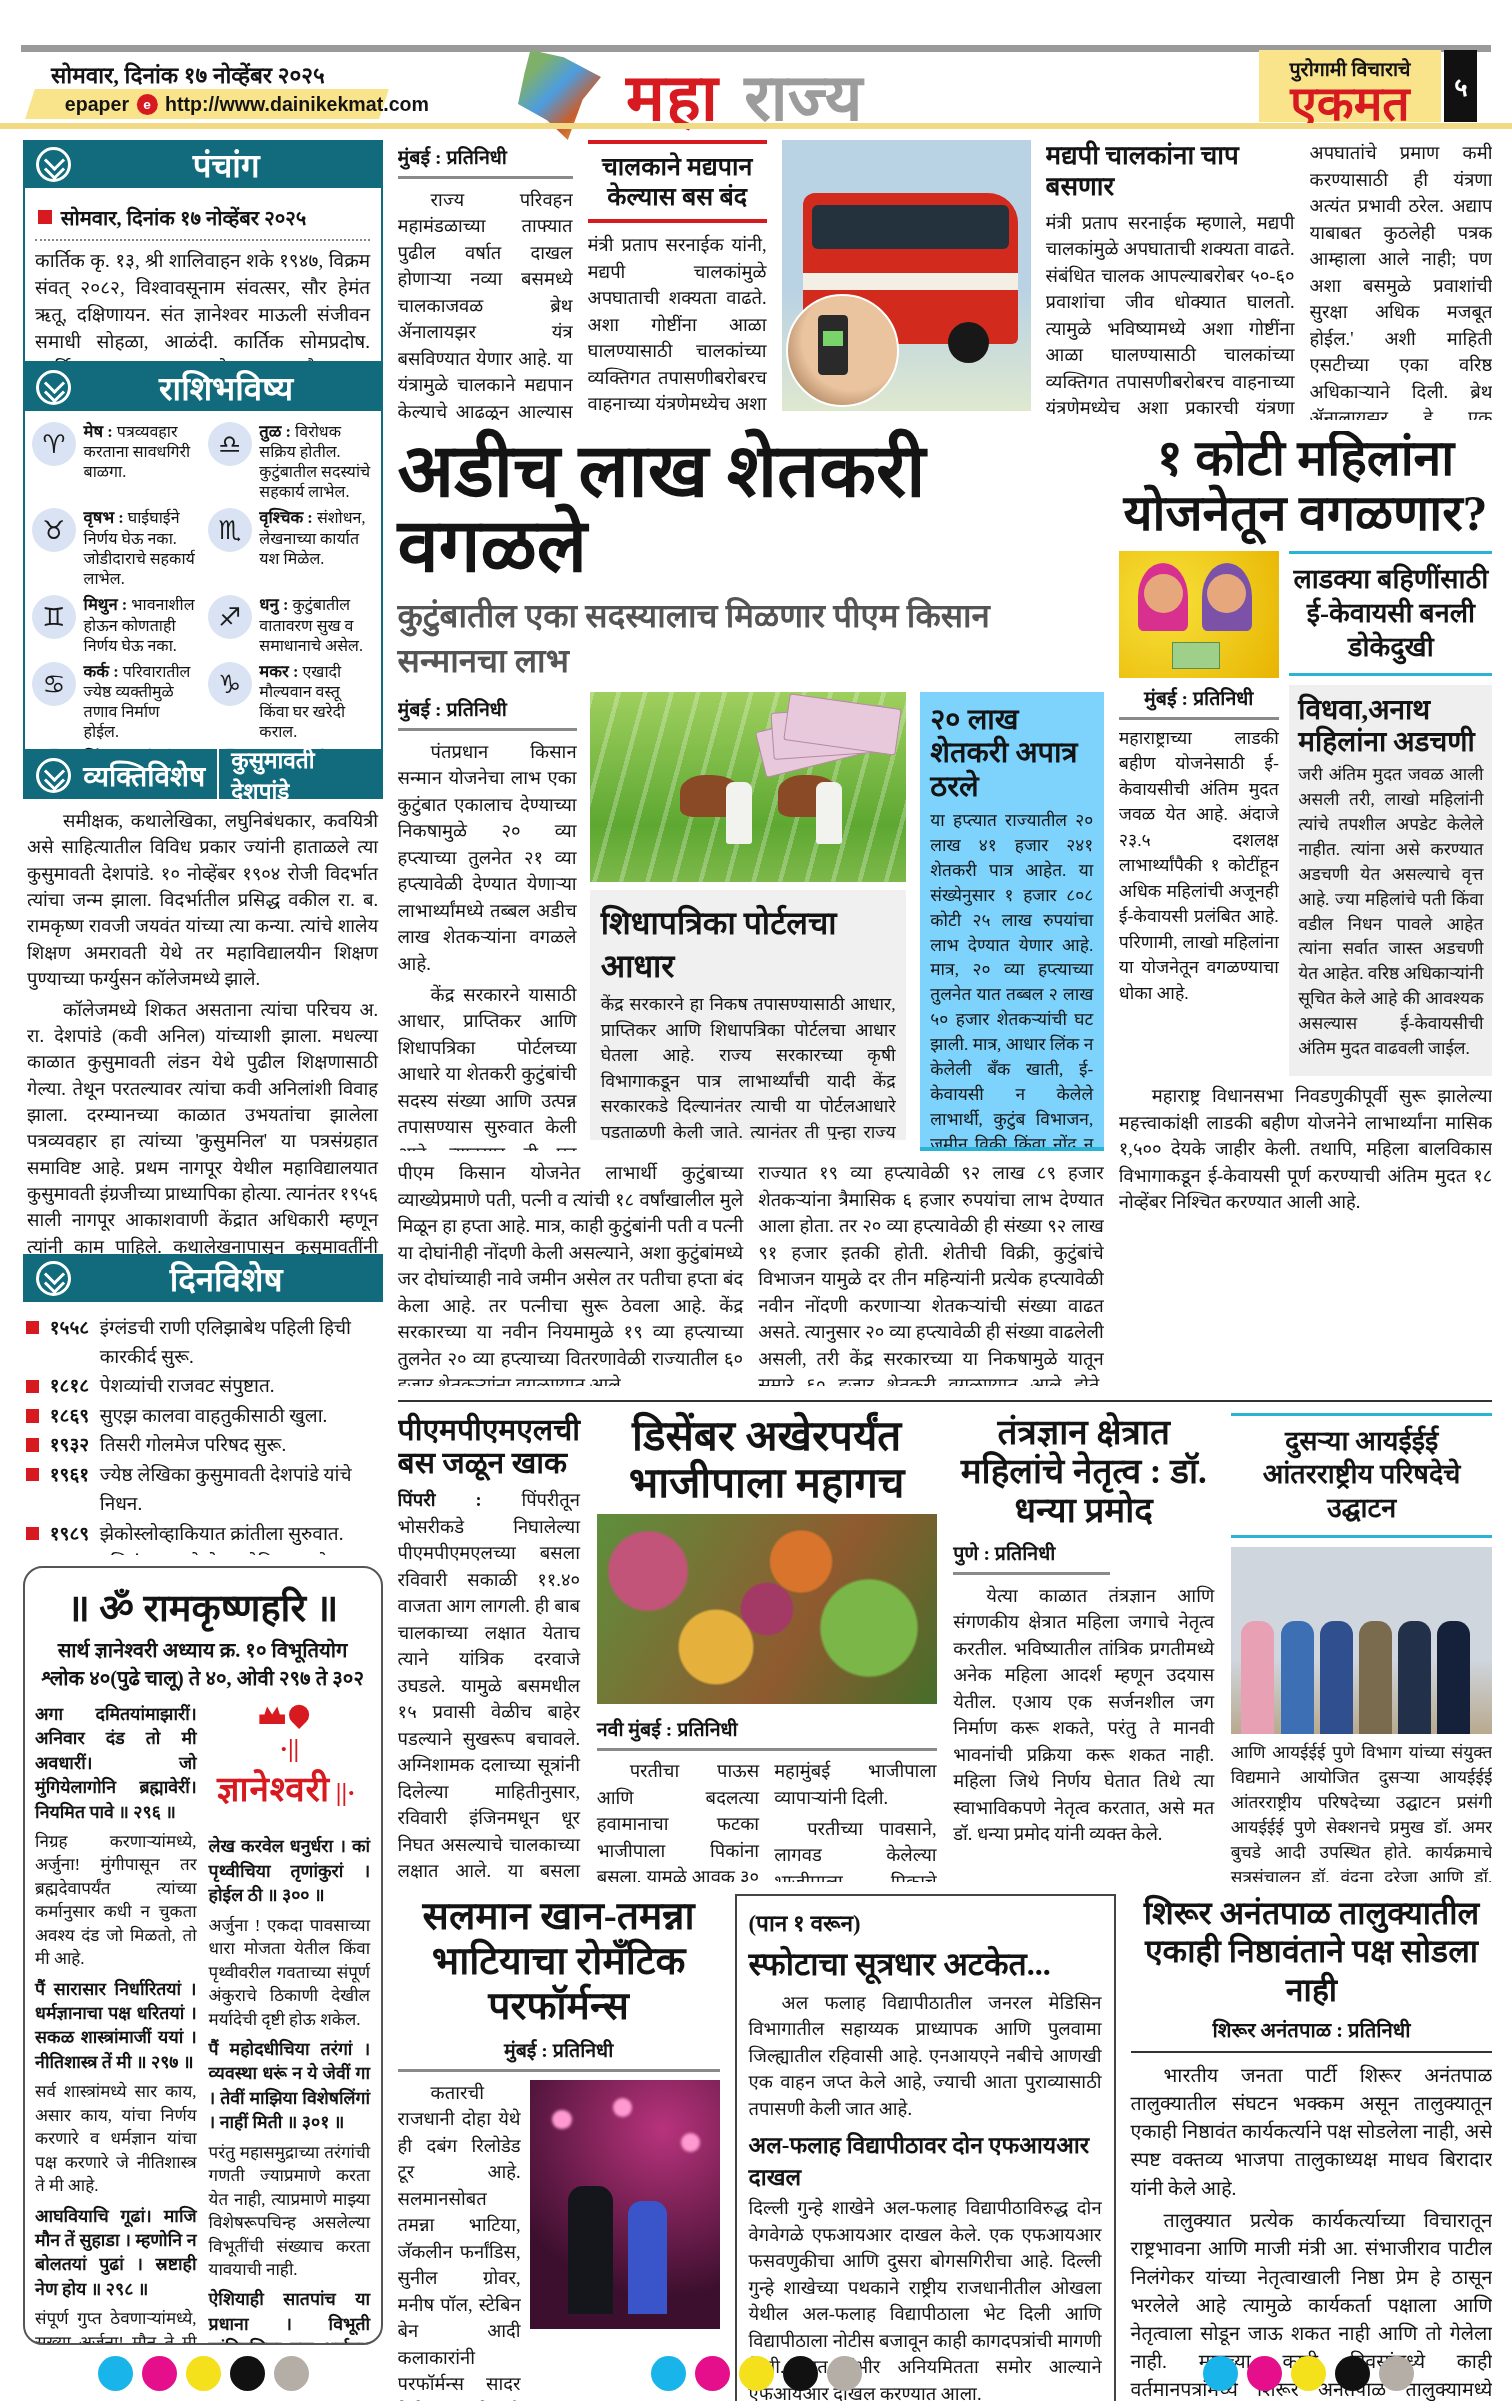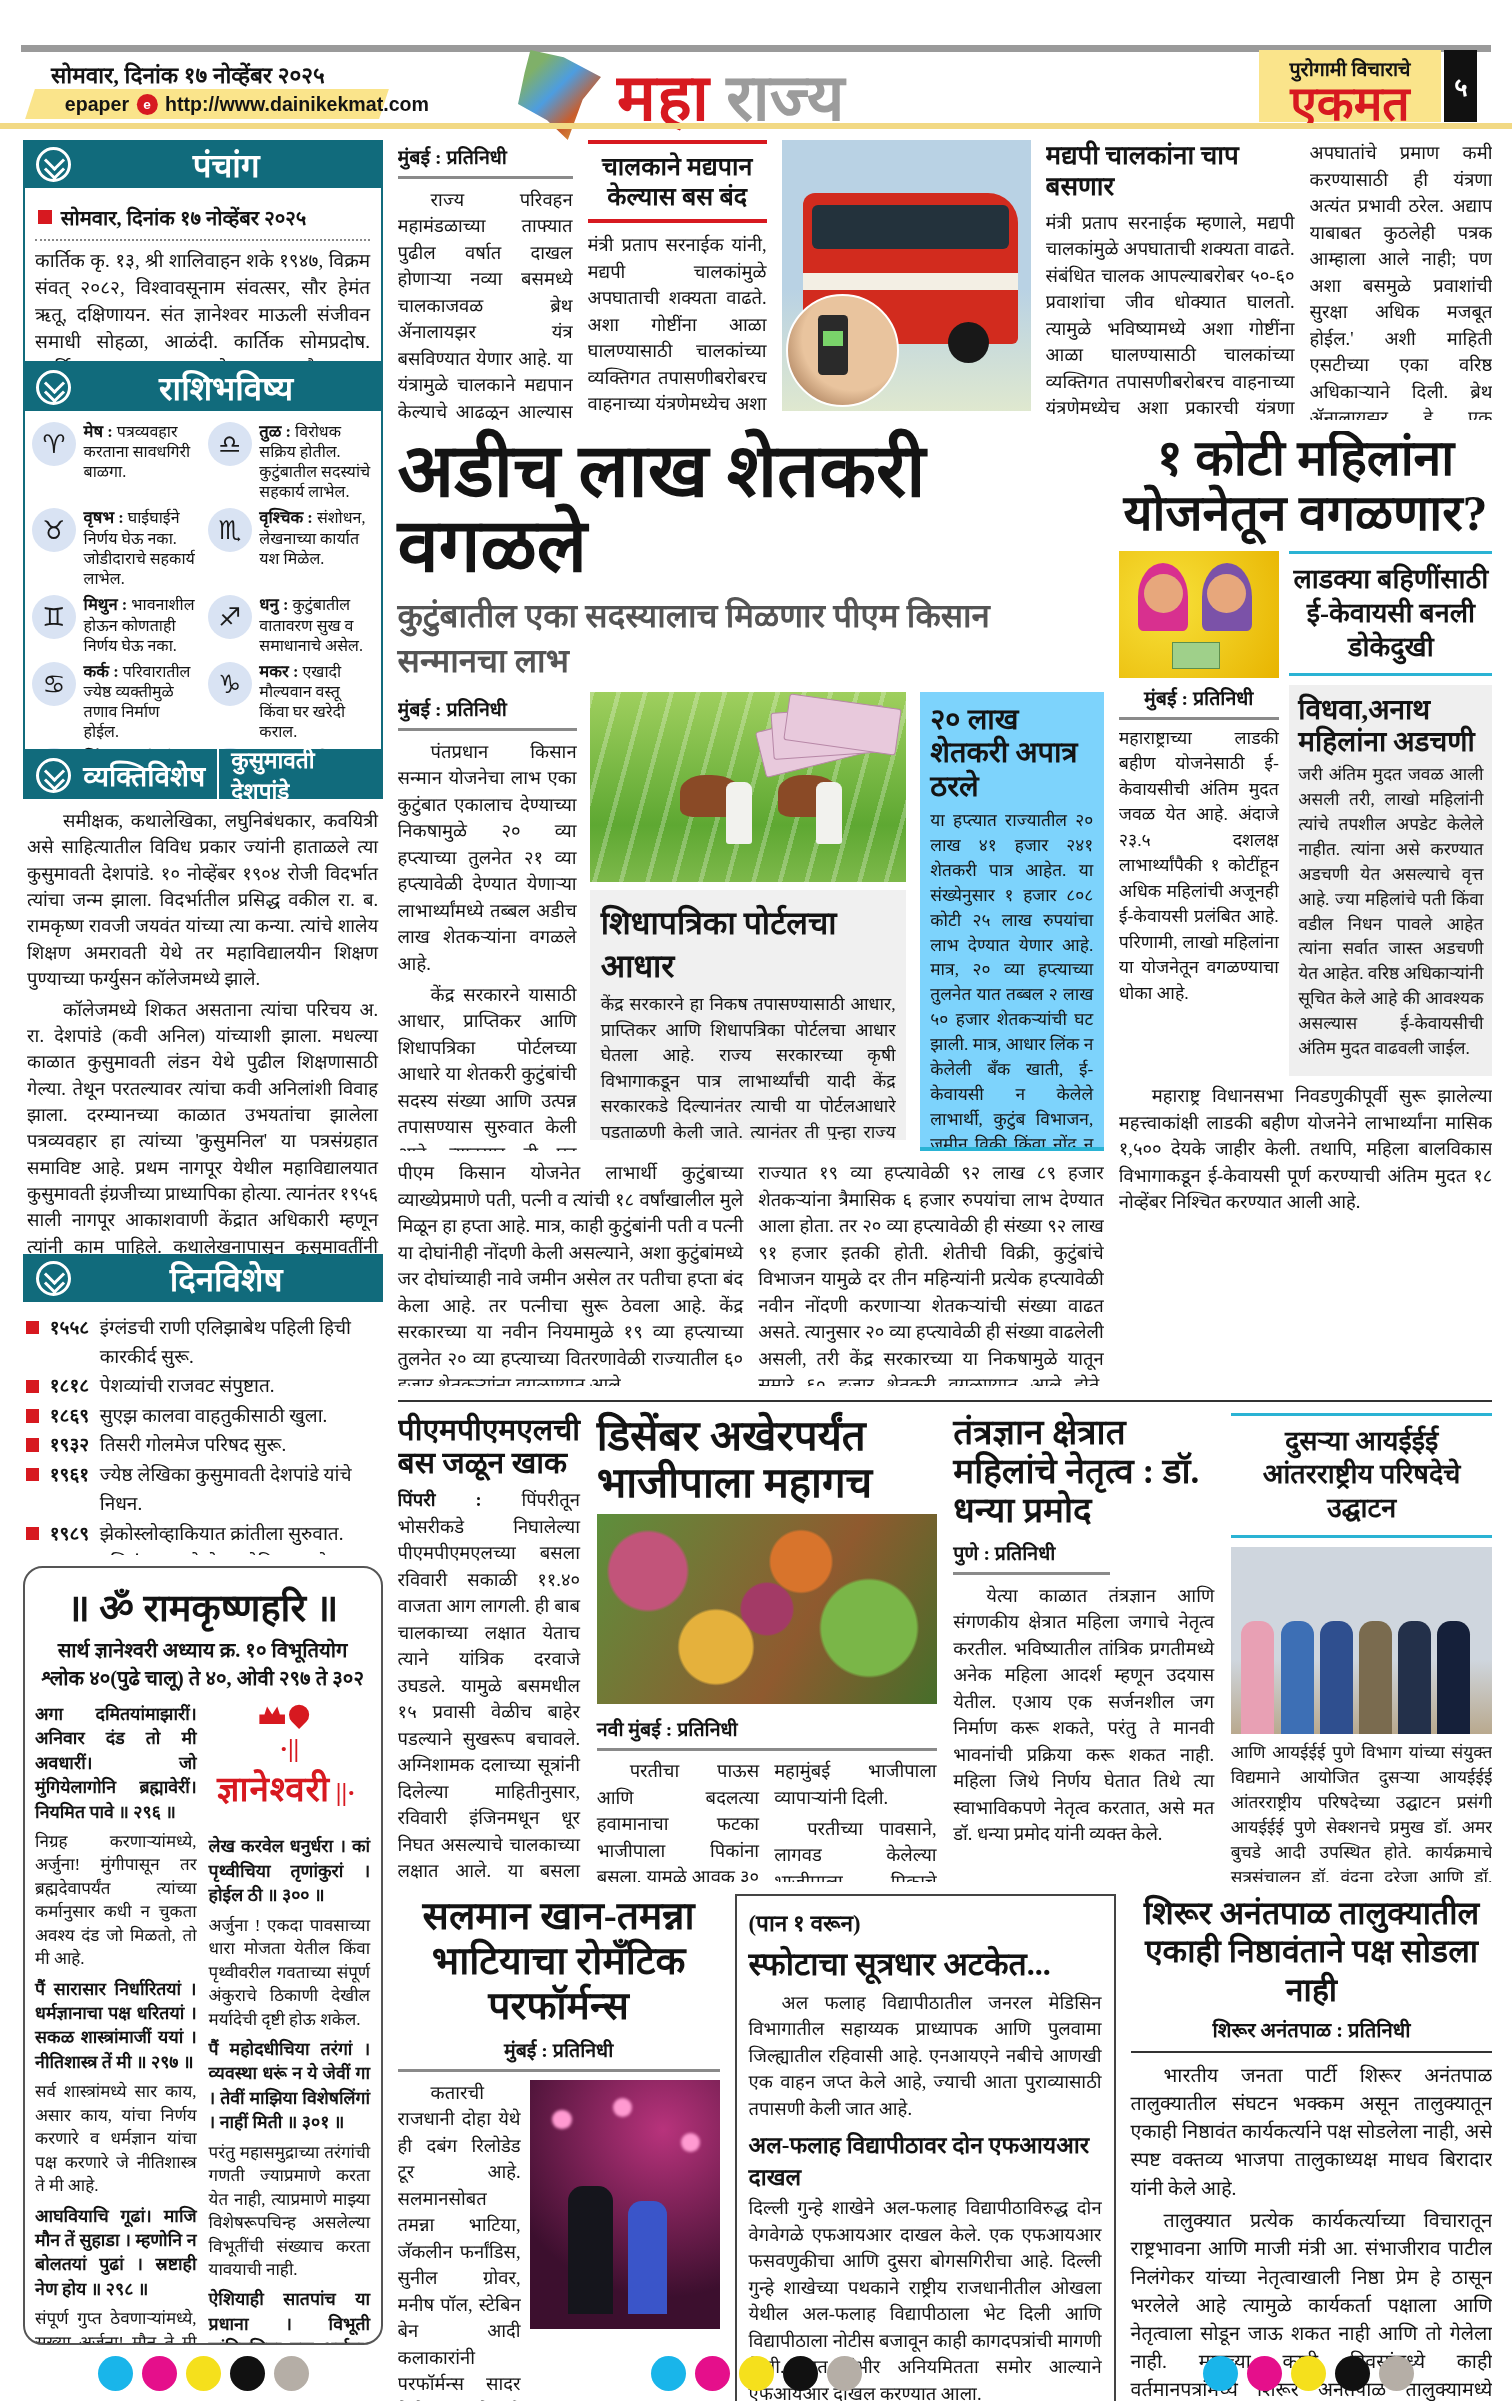--- a/index.html
+++ b/index.html
@@ -9,21 +9,21 @@
 
 .topbar{position:absolute;top:45px;left:21px;right:21px;height:6.8px;background:#9a9a9a}
 .mast{position:absolute;top:50px;left:21px;right:21px;height:72px}
 .mast-date{position:absolute;left:30px;top:9px;font-weight:bold;font-size:22.6px}
 .epaper{position:absolute;left:9px;top:39px;width:354px;height:30px;background:#fae48b;
   transform:skewX(-18deg);display:flex;align-items:center}
 .epaper>span{transform:skewX(18deg);display:flex;align-items:center;gap:7.5px;
   font-family:"Liberation Sans",sans-serif;font-weight:bold;font-size:19.6px;padding-left:35px}
 .ep-ic{width:21px;height:21px;border-radius:50%;background:#d71920;color:#fff;display:inline-flex;
   align-items:center;justify-content:center;font-size:13.6px}
-.mast-center{position:absolute;left:497px;top:0;display:flex;align-items:center;gap:16px}
+.mast-center{position:absolute;left:497px;top:0;display:flex;align-items:center;gap:25px}
 .map{width:83px;height:90px;background:linear-gradient(135deg,#7fb069 20%,#4d9de0 45%,#c95d2c 70%,#e0c24d);
   clip-path:polygon(15% 0,55% 8%,100% 30%,78% 55%,60% 100%,35% 78%,0 60%,8% 25%)}
 .logo1{font-size:65px;font-weight:bold;color:#d71920;letter-spacing:1.5px}
 .logo2{font-size:65px;font-weight:bold;color:#9c9c9c}
 .mast-right{position:absolute;right:50px;top:0;width:182px;height:72px;background:#fae48b;
   text-align:center;padding-top:4.5px}
 .tagline{font-weight:bold;font-size:19.6px}
 .brand{font-size:48px;font-weight:bold;color:#d71920;line-height:.9}
 .pageno{position:absolute;right:13.6px;top:0;width:33px;height:72px;background:#111;color:#fff;
   display:flex;align-items:center;justify-content:center;font-size:25.6px;font-weight:bold}
@@ -130,21 +130,21 @@
 .mah-by{text-align:center;font-weight:bold;font-size:19.6px;margin:6px 0;padding-bottom:6px;border-bottom:3px solid #8a8a8a}
 .mah-right{flex:1}
 .deckbox{border-top:3.8px solid #2ab3d4;border-bottom:3.8px solid #2ab3d4;text-align:center;
   font-weight:bold;font-size:27px;line-height:1.25;padding:9px 1.5px;margin-bottom:9px}
 .graybox{background:#efefef;padding:9px}
 .graybox-t{font-weight:bold;font-size:28px;line-height:1.15;margin-bottom:4.5px}
 .graybox .bodytxt{font-size:17.3px}
 .mah-tail{height:230px;overflow:hidden;margin-top:7.5px}
 
 .r3{display:flex;gap:16.6px;margin-top:13.6px;height:482px;overflow:hidden;border-top:2.3px solid #333;padding-top:10.5px}
-.r3 h3{font-weight:bold;text-align:left;line-height:1.12}
+.r3 h3{font-weight:bold;text-align:center;line-height:1.12}
 .c-pmp{flex:0 0 170px}
 .c-pmp h3{font-size:30px;text-align:left;margin-bottom:7.5px}
 .c-bhj{flex:0 0 340px}
 .c-bhj h3{font-size:42px;margin-bottom:7.5px}
 .img-veg{height:190px;margin:3px 0 7.5px;background:
  radial-gradient(circle at 15% 30%,#c2547a 0 12%,transparent 13%),
  radial-gradient(circle at 35% 70%,#e5b13c 0 14%,transparent 15%),
  radial-gradient(circle at 60% 25%,#d8742c 0 12%,transparent 13%),
  radial-gradient(circle at 80% 60%,#7ab648 0 16%,transparent 17%),
  radial-gradient(circle at 50% 50%,#a33a66 0 13%,transparent 14%),

